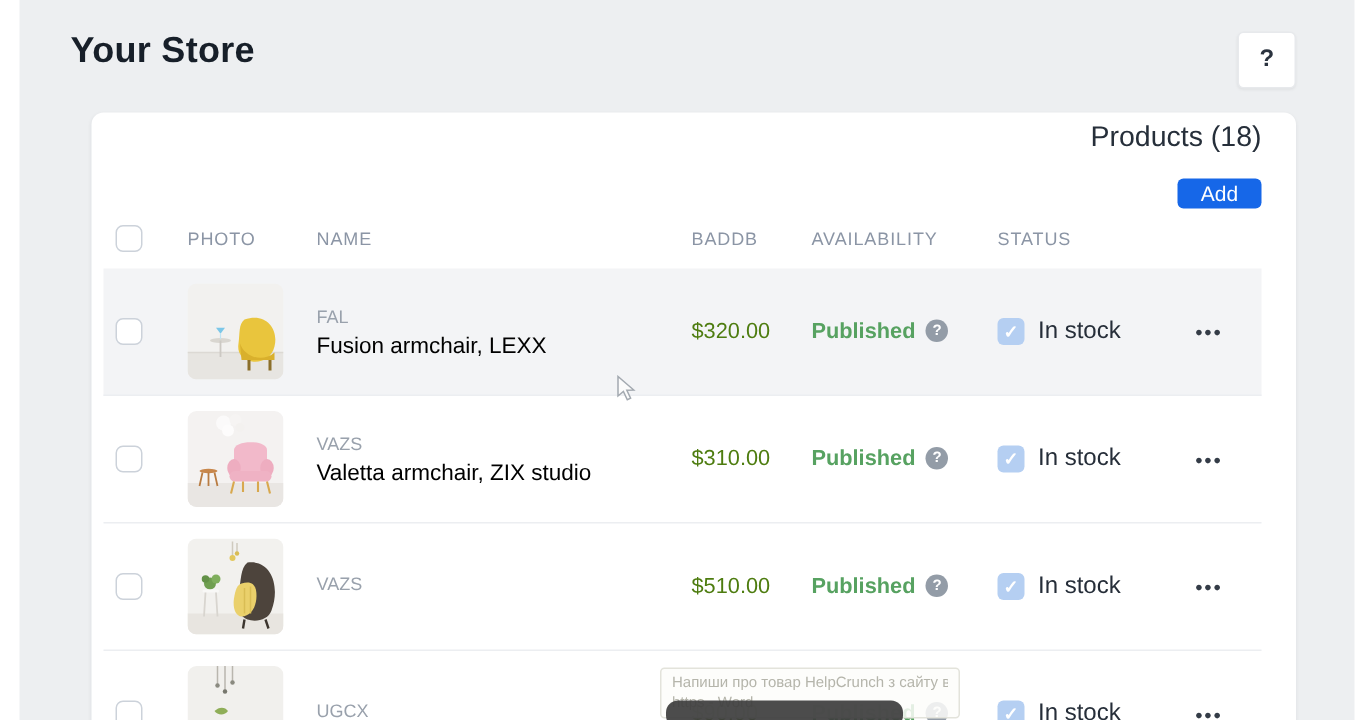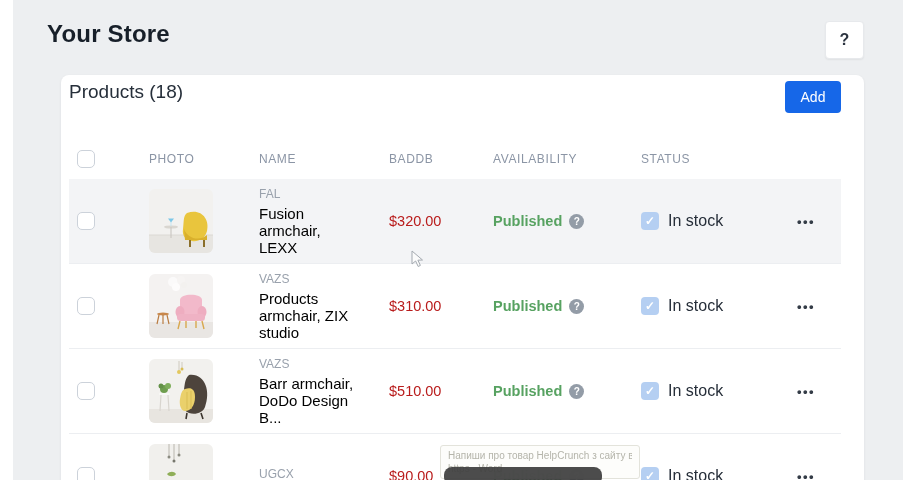--- a/index.html
+++ b/index.html
@@ -11,42 +11,42 @@
   .page-header { padding:20px 0 0 34px; }
   .page-title { font-size:24px; font-weight:600; color:#171f29; letter-spacing:.2px; }
   .help-button { position:absolute; top:21px; left:812px; width:39px; height:38px; background:#fff;
     border:1px solid #e7e9ec; border-radius:4px; box-shadow:0 1px 2px rgba(0,0,0,.06);
     display:flex; align-items:center; justify-content:center; cursor:pointer; }
   .help-button span { font-size:16px; font-weight:700; color:#2b333f; }
 
   
   .card { position:absolute; left:48px; top:75px; width:803px; height:460px; background:#fff;
     border-radius:8px 8px 0 0; box-shadow:0 1px 3px rgba(20,30,40,.07); }
-  .card-header { height:64px; display:flex; align-items:flex-start; justify-content:space-between;
-    padding:6px 23px 0 8px; }
+  .card-header { height:64px; display:flex; align-items:flex-end; justify-content:space-between;
+    padding:6px 23px 0 8px;flex-direction:column; }
   .panel-title { font-size:19px; color:#262f3a; }
   .add-button { background:#1667e8; color:#fff; border:none; border-radius:4px; font-size:14px;
-    font-family:"Liberation Sans", sans-serif; width:56px; height:32px; cursor:pointer; }
+    font-family:"Liberation Sans", sans-serif; width:56px; height:20px; cursor:pointer; }
 
   
   .table { margin:0 23px 0 8px; }
-  .thead, .trow { display:grid; grid-template-columns:48px 86px 1fr 80px 124px 124px 60px; align-items:center;gap:24px; }
+  .thead, .trow { display:grid; grid-template-columns:48px 86px 1fr 80px 124px 124px 60px; align-items:center; }
   .thead { height:40px; }
   .thead .th { font-size:12px; font-weight:400; color:#8b95a5; letter-spacing:.6px; padding-left:8px; }
   .trow { height:85px; border-bottom:1px solid #eceef1; }
   .trow.highlight { background:#f3f4f6; }
   .cell { padding-left:8px; }
 
   .row-checkbox, .selectall-checkbox { width:18px; height:18px; background:#fff; border:1.5px solid #ccd2da;
     border-radius:5px; cursor:pointer; }
   .photo { width:64px; height:64px; border-radius:6px; overflow:hidden; display:block; }
   .sku { font-size:12px; color:#99a1ac; margin-bottom:4px; }
   .pname { font-size:15px; color:#000000; }
-  .price { font-size:14.5px; color:#b91c1c; }
-  .status { display:flex; align-items:center; gap:7px; }
+  .price { font-size:14.5px; color:#4d7c0f; }
+  .status { display:flex; align-items:flex-start; gap:7px; }
   .status-text { font-size:14.5px; font-weight:600; color:#57a261; }
   .status-help { width:15px; height:15px; border-radius:50%; background:#939ca7; color:#fff; font-size:10px;
     font-weight:700; display:flex; align-items:center; justify-content:center; cursor:pointer; }
   .avail { display:flex; align-items:center; gap:9px; }
   .stock-checkbox { width:18px; height:18px; border-radius:4px; background:#b5cff2; display:flex;
     align-items:center; justify-content:center; cursor:pointer; }
   .stock-checkbox span { color:#fff; font-size:12px; font-weight:700; }
   .stock-label { font-size:16px; color:#262e39; }
   .more-button { background:none; border:none; cursor:pointer; padding:4px 8px; }
   .more-button span { font-size:13px; font-weight:700; letter-spacing:1.5px; color:#343c47; }
@@ -143,21 +143,21 @@
             <path d="M10 41 L8 50 M18 41 L20 50 M14 41 L14 50" stroke="#b97c42" stroke-width="1.2" fill="none"></path>
             <path d="M31 26 C31 19 53 19 53 26 L53 42 L31 42 Z" fill="#f2b9ca"></path>
             <ellipse cx="31" cy="38" rx="4.5" ry="6" fill="#eeadc0"></ellipse>
             <ellipse cx="53" cy="38" rx="4.5" ry="6" fill="#eeadc0"></ellipse>
             <rect x="28" y="40" width="28" height="7" rx="3.5" fill="#efb2c4"></rect>
             <path d="M31 47 L29 55 M53 47 L55 55 M37 47 L37 54 M47 47 L47 54" stroke="#d8a84e" stroke-width="1.4" fill="none"></path>
           </svg>
         </div>
         <div class="cell">
           <div class="sku">VAZS</div>
-          <div class="pname">Products armchair, ZIX studio</div>
+          <div class="pname">Valetta armchair, ZIX studio</div>
         </div>
         <div class="cell price">$310.00</div>
         <div class="cell status">
           <span class="status-text">Published</span>
           <span class="status-help">?</span>
         </div>
         <div class="cell avail">
           <span class="stock-checkbox">
               <span>✓</span>
             </span>
@@ -183,21 +183,20 @@
             <rect x="10" y="34" width="11" height="2" rx="1" fill="#f8f8f6"></rect>
             <path d="M12 36 L11 52 M19 36 L20 52" stroke="#d8d5cf" stroke-width="1.2"></path>
             <path d="M40 16 C56 14 62 32 56 48 C54 54 46 56 40 54 C33 51 31 44 34 36 C36 28 35 20 40 16 Z" fill="#4d443c"></path>
             <path d="M36 30 C42 28 46 30 46 38 C46 46 42 52 36 52 C32 52 30 46 31 40 C32 34 33 31 36 30 Z" fill="#ead06b"></path>
             <path d="M38 33 L38 50 M42 32 L42 50" stroke="#d9bd54" stroke-width="1"></path>
             <path d="M38 54 L37 60 M52 54 L54 60" stroke="#3c352e" stroke-width="1.6"></path>
           </svg>
         </div>
         <div class="cell">
           <div class="sku">VAZS</div>
-          <div class="pname">Barr armchair, DoDo Design B...</div>
         </div>
         <div class="cell price">$510.00</div>
         <div class="cell status">
           <span class="status-text">Published</span>
           <span class="status-help">?</span>
         </div>
         <div class="cell avail">
           <span class="stock-checkbox">
               <span>✓</span>
             </span>

